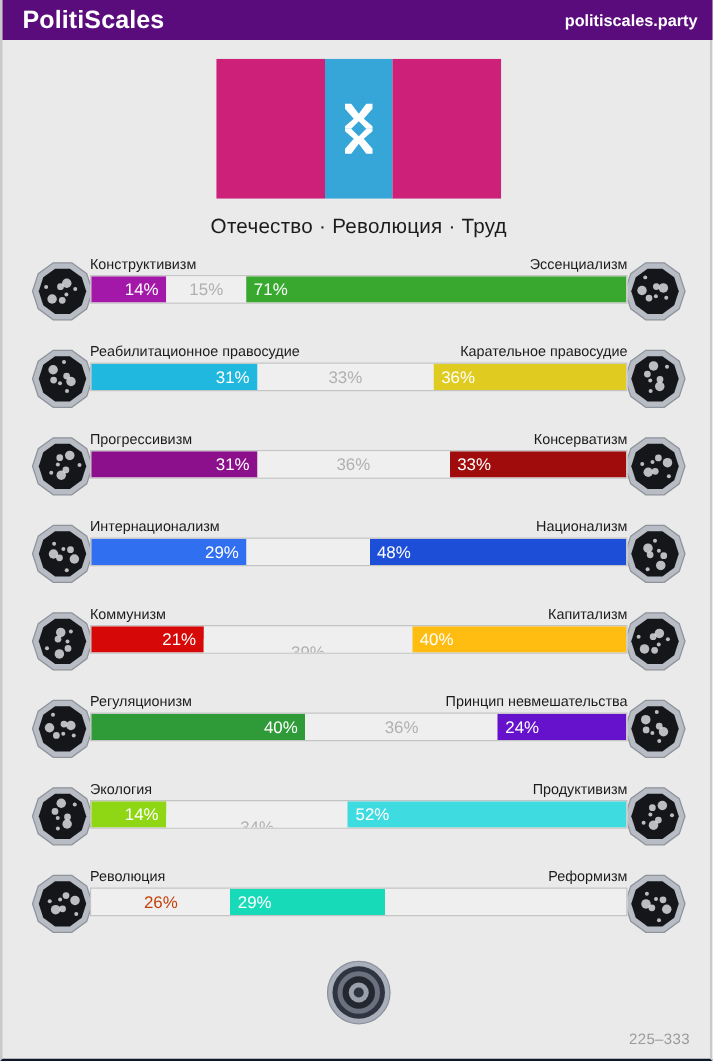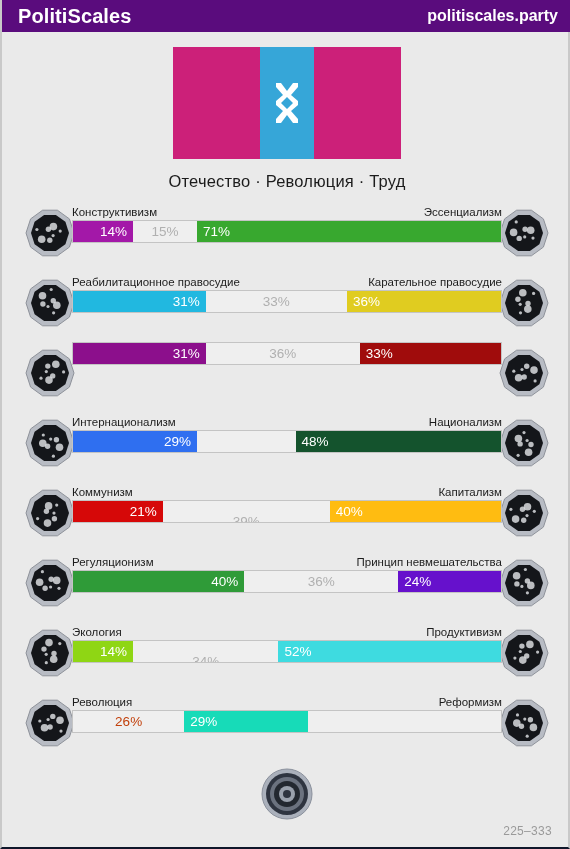--- a/index.html
+++ b/index.html
@@ -38,21 +38,21 @@
   }
   .header-title {
     color: #ffffff;
     font-size: 20px;
     font-weight: bold;
     letter-spacing: 0.1px;
     line-height: 1;
   }
   .header-url {
     color: #ffffff;
-    font-size: 16px;
+    font-size: 13px;
     font-weight: bold;
     line-height: 1;
     text-align: center;
   }
   
   .flag-wrap {
     position: absolute;
     left: 0; top: 47px;
     width: 570px;
     display: flex;
@@ -290,20 +290,24 @@
             <polygon points="30.9,6.9 40.4,13.8 44.0,25.0 40.4,36.2 30.9,43.1 19.1,43.1 9.6,36.2 6.0,25.0 9.6,13.8 19.1,6.9" fill="#14161a"></polygon>
             <circle cx="23.0" cy="21.5" r="1.6" fill="#d8dade" opacity="0.85"></circle>
             <circle cx="27.7" cy="18.3" r="2.7" fill="#d8dade" opacity="0.85"></circle>
             <circle cx="35.0" cy="22.1" r="3.8" fill="#d8dade" opacity="0.85"></circle>
             <circle cx="36.1" cy="32.9" r="1.6" fill="#d8dade" opacity="0.85"></circle>
             <circle cx="25.2" cy="29.0" r="2.7" fill="#d8dade" opacity="0.85"></circle>
             <circle cx="19.6" cy="29.8" r="3.8" fill="#d8dade" opacity="0.85"></circle>
             <circle cx="14.8" cy="23.2" r="1.6" fill="#d8dade" opacity="0.85"></circle>
           </svg></div>
         <div class="scale-body">
+          <div class="scale-labels">
+            <div class="scale-label">Прогрессивизм</div>
+            <div class="scale-label">Консерватизм</div>
+          </div>
           <div class="bar">
             <div class="seg left" style="width: 31%; background: rgb(140, 15, 140);">31%</div>
             <div class="seg mid" style="width: 36%; background: rgb(239, 239, 239); color: rgb(176, 176, 176);">36%</div>
             <div class="seg right" style="width: 33%; background: rgb(160, 12, 12);">33%</div>
           </div>
         </div>
       </div>
       <div class="scale-row">
         <div class="badge left"><svg viewBox="0 0 50 50" class="badge-svg">
             <polygon points="32.4,2.2 44.4,10.9 49.0,25.0 44.4,39.1 32.4,47.8 17.6,47.8 5.6,39.1 1.0,25.0 5.6,10.9 17.6,2.2" fill="#b8bcc4" stroke="#8e929a" stroke-width="1"></polygon>
@@ -328,21 +332,21 @@
             <circle cx="25.0" cy="14.6" r="1.6" fill="#d8dade" opacity="0.85"></circle>
           </svg></div>
         <div class="scale-body">
           <div class="scale-labels">
             <div class="scale-label">Интернационализм</div>
             <div class="scale-label">Национализм</div>
           </div>
           <div class="bar">
             <div class="seg left" style="width: 29%; background: rgb(47, 111, 240);">29%</div>
             <div class="seg mid" style="width: 23%; background: rgb(239, 239, 239); color: rgb(176, 176, 176); margin-top: 34px;">23%</div>
-            <div class="seg right" style="width: 48%; background: #14532d;">48%</div>
+            <div class="seg right" style="width: 48%; background: #1d4ed8;">48%</div>
           </div>
         </div>
       </div>
       <div class="scale-row">
         <div class="badge left"><svg viewBox="0 0 50 50" class="badge-svg">
             <polygon points="32.4,2.2 44.4,10.9 49.0,25.0 44.4,39.1 32.4,47.8 17.6,47.8 5.6,39.1 1.0,25.0 5.6,10.9 17.6,2.2" fill="#b8bcc4" stroke="#8e929a" stroke-width="1"></polygon>
             <polygon points="30.9,6.9 40.4,13.8 44.0,25.0 40.4,36.2 30.9,43.1 19.1,43.1 9.6,36.2 6.0,25.0 9.6,13.8 19.1,6.9" fill="#14161a"></polygon>
             <circle cx="29.0" cy="25.1" r="1.6" fill="#d8dade" opacity="0.85"></circle>
             <circle cx="29.4" cy="30.7" r="2.7" fill="#d8dade" opacity="0.85"></circle>
             <circle cx="22.5" cy="35.1" r="3.8" fill="#d8dade" opacity="0.85"></circle>

